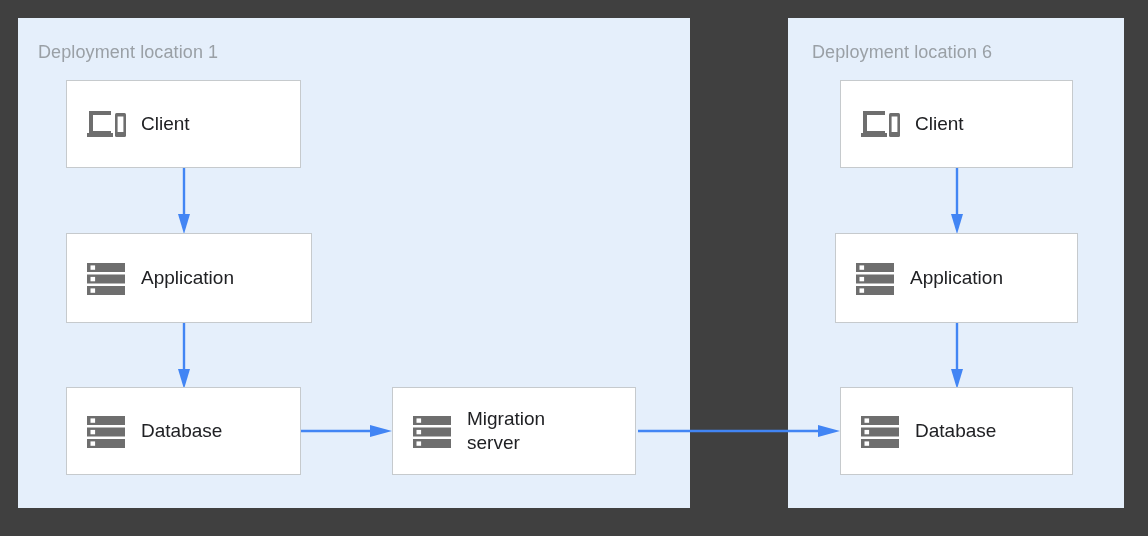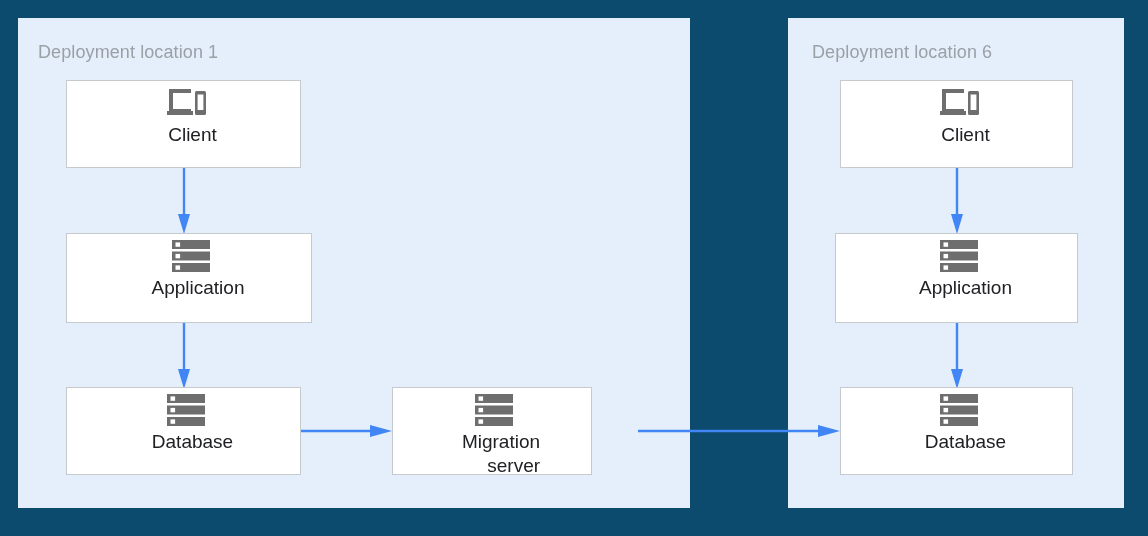--- a/index.html
+++ b/index.html
@@ -7,21 +7,21 @@
     padding: 0;
     background: #ffffff;
   }
   body {
     font-family: "Liberation Sans", sans-serif;
   }
   #canvas {
     position: relative;
     width: 1148px;
     height: 536px;
-    background: #0c4a6e;
+    background: #404040;
     overflow: hidden;
   }
   .zone {
     position: absolute;
     background: #e5effb;
   }
   .zone-title {
     position: absolute;
     color: #9aa0a6;
     font-size: 18px;
@@ -30,21 +30,20 @@
     white-space: nowrap;
   }
   .node {
     position: absolute;
     background: #ffffff;
     border: 1px solid #c6cacd;
     box-sizing: border-box;
     display: flex;
     align-items: center;
     padding-left: 18px;
-    flex-direction: column;
   }
   .node .icon {
     flex: 0 0 auto;
     width: 42px;
     height: 42px;
     display: block;
     margin-right: 14px;
   }
   .node .node-label {
     font-size: 19px;
@@ -144,21 +143,21 @@
         <rect x="2" y="17.5" width="38" height="9" fill="#6e6e6e"></rect>
         <rect x="2" y="29" width="38" height="9" fill="#6e6e6e"></rect>
         <rect x="5.5" y="8.4" width="4.6" height="4.4" fill="#ffffff"></rect>
         <rect x="5.5" y="19.9" width="4.6" height="4.4" fill="#ffffff"></rect>
         <rect x="5.5" y="31.4" width="4.6" height="4.4" fill="#ffffff"></rect>
       </svg>
     </span>
     <span class="node-label">Database</span>
   </div>
 
-  <div class="node" style="left:392px; top:387px; width:200px; height:88px;text-align:right;">
+  <div class="node" style="left:392px; top:387px; width:244px; height:88px;">
     <span class="icon">
       <svg viewBox="0 0 42 42" width="42" height="42" aria-hidden="true">
         <rect x="2" y="6" width="38" height="9" fill="#6e6e6e"></rect>
         <rect x="2" y="17.5" width="38" height="9" fill="#6e6e6e"></rect>
         <rect x="2" y="29" width="38" height="9" fill="#6e6e6e"></rect>
         <rect x="5.5" y="8.4" width="4.6" height="4.4" fill="#ffffff"></rect>
         <rect x="5.5" y="19.9" width="4.6" height="4.4" fill="#ffffff"></rect>
         <rect x="5.5" y="31.4" width="4.6" height="4.4" fill="#ffffff"></rect>
       </svg>
     </span>

